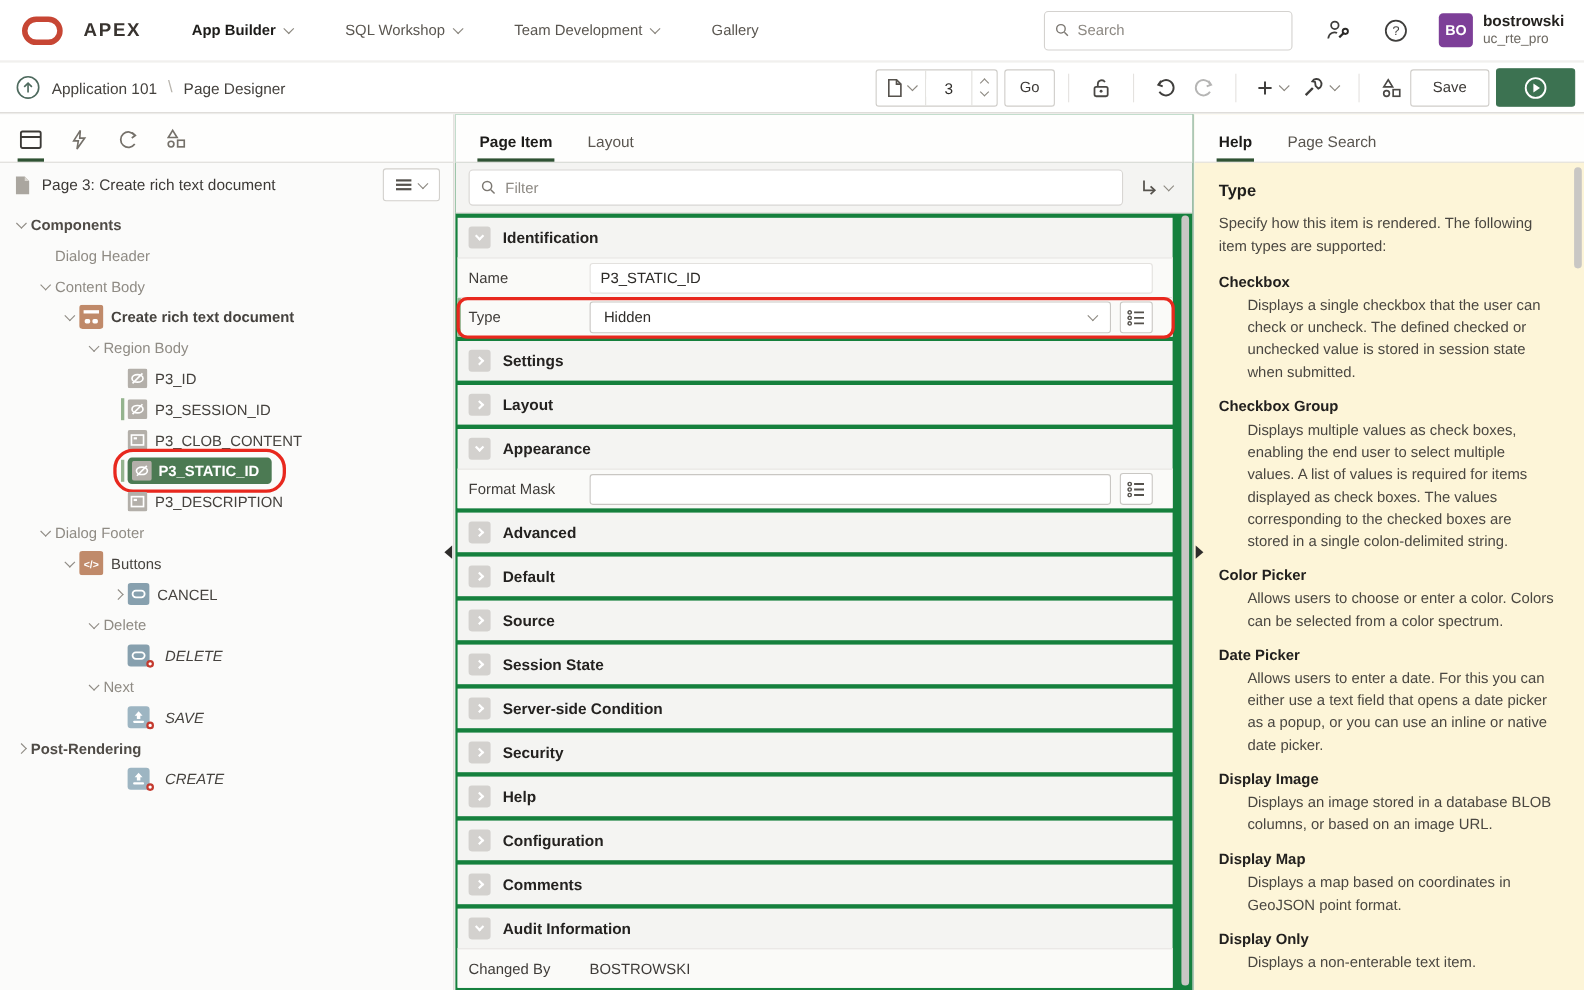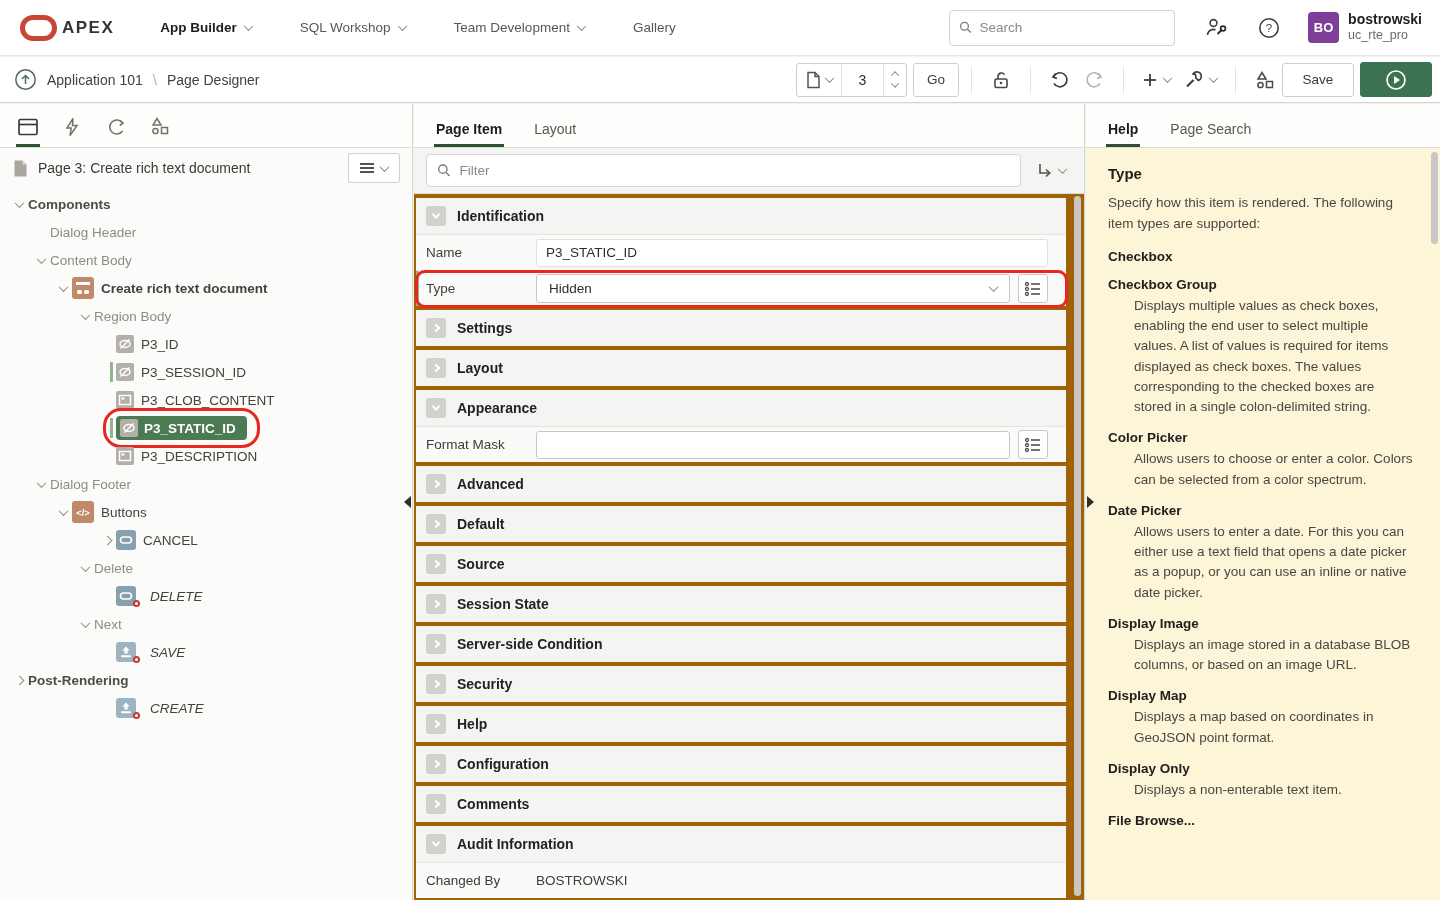--- a/index.html
+++ b/index.html
@@ -1,21 +1,21 @@
 <!DOCTYPE html>
 <html><head>
 <meta charset="utf-8">
 <style>
   * { margin:0; padding:0; box-sizing:border-box; }
   html,body { width:1440px; height:900px; overflow:hidden; }
   body { font-family:"Liberation Sans", sans-serif; background:#f2f2f0; color:#403d3a; font-size:13.5px; position:relative; }
 
   
   .topbar { position:absolute; top:0; left:0; width:1440px; height:56px; background:#fff; border-bottom:1px solid #ebe9e7; display:flex; align-items:center; z-index:5;}
-  .brand { display:flex; align-items:center; gap:5px; padding:0 26px 0 20px; }
+  .brand { display:flex; align-items:center; gap:19px; padding:0 26px 0 20px; }
   .logo-ring { width:37px; height:26px; border:5px solid #c74634; border-radius:13px; }
   .brand-text { font-size:17px; font-weight:bold; color:#38332f; letter-spacing:1.5px; }
   .mainnav { display:flex; align-items:center; gap:8px; }
   .nav-item { display:flex; align-items:center; gap:8px; padding:10px 20px; color:#5a5650; cursor:pointer; }
   .nav-item.active .nav-label { color:#1d1c1a; font-weight:bold; }
   .chev { width:7px; height:7px; border-right:1.6px solid #8c8880; border-bottom:1.6px solid #8c8880; display:inline-block; }
   .chev.down { transform:rotate(45deg) translate(-1px,-1px); }
   .chev.right { transform:rotate(-45deg); }
   .topbar-right { margin-left:auto; display:flex; align-items:center; padding-right:18px; }
   .searchbox { width:226px; height:36px; border:1px solid #d4d2cf; border-radius:4px; display:flex; align-items:center; padding:0 9px; gap:7px; background:#fff; }
@@ -48,21 +48,21 @@
   .tb-ico { width:34px; height:34px; }
   .tb-ico.disabled { opacity:.38; cursor:default; }
   .tb-menu { display:flex; align-items:center; gap:6px; padding:0 6px; height:34px; cursor:pointer; }
   .save-btn { width:72px; margin-right:6px; }
   .run-btn { width:72px; height:35px; background:#3c7251; border:1px solid #3c7251; border-radius:3px; display:flex; align-items:center; justify-content:center; cursor:pointer; }
 
   
   .workspace { position:absolute; top:104px; left:0; width:1440px; height:796px; }
   .panel { position:absolute; top:0; height:796px; }
   .tree-panel { left:0; width:413px; background:#fbfbfa; border-right:1px solid #d7d5d2; }
-  .props-panel { left:414px; width:671px; background:#a16207; border-right:1px solid #d7d5d2; }
+  .props-panel { left:414px; width:671px; background:#15803d; border-right:1px solid #d7d5d2; }
   .help-panel { left:1086px; width:354px; background:#fdf5d8; }
 
   .tabsbar { height:44px; border-bottom:1px solid #dddbd8; background:#fefefd; display:flex; align-items:flex-end; padding:0 6px; }
   .tab { padding:12px 16px 10px; position:relative; color:#5a5650; cursor:pointer; font-size:14px; white-space:nowrap; }
   .tab.active { color:#1d1c1a; font-weight:bold; }
   .tab.active::after { content:""; position:absolute; left:14px; right:14px; bottom:0; height:3px; background:#2f5233; }
   .icontab { width:44px; padding:12px 0 10px; display:flex; justify-content:center; position:relative; cursor:pointer; }
   .icontab.active::after { content:""; position:absolute; left:10px; right:10px; bottom:0; height:3px; background:#2f5233; }
 
   
@@ -686,20 +686,21 @@
     <section class="panel help-panel">
       <div class="tabsbar">
         <div class="tab active">Help</div>
         <div class="tab">Page Search</div>
       </div>
       <div class="help-body">
         <div class="help-title">Type</div>
         <div class="help-intro">Specify how this item is rendered. The following item types are supported:</div>
 
         <div class="help-term">Checkbox</div>
+        <div class="help-desc">Displays a single checkbox that the user can check or uncheck. The defined checked or unchecked value is stored in session state when submitted.</div>
         <div class="help-term">Checkbox Group</div>
         <div class="help-desc">Displays multiple values as check boxes, enabling the end user to select multiple values. A list of values is required for items displayed as check boxes. The values corresponding to the checked boxes are stored in a single colon-delimited string.</div>
         <div class="help-term">Color Picker</div>
         <div class="help-desc">Allows users to choose or enter a color. Colors can be selected from a color spectrum.</div>
         <div class="help-term">Date Picker</div>
         <div class="help-desc">Allows users to enter a date. For this you can either use a text field that opens a date picker as a popup, or you can use an inline or native date picker.</div>
         <div class="help-term">Display Image</div>
         <div class="help-desc">Displays an image stored in a database BLOB columns, or based on an image URL.</div>
         <div class="help-term">Display Map</div>
         <div class="help-desc">Displays a map based on coordinates in GeoJSON point format.</div>

